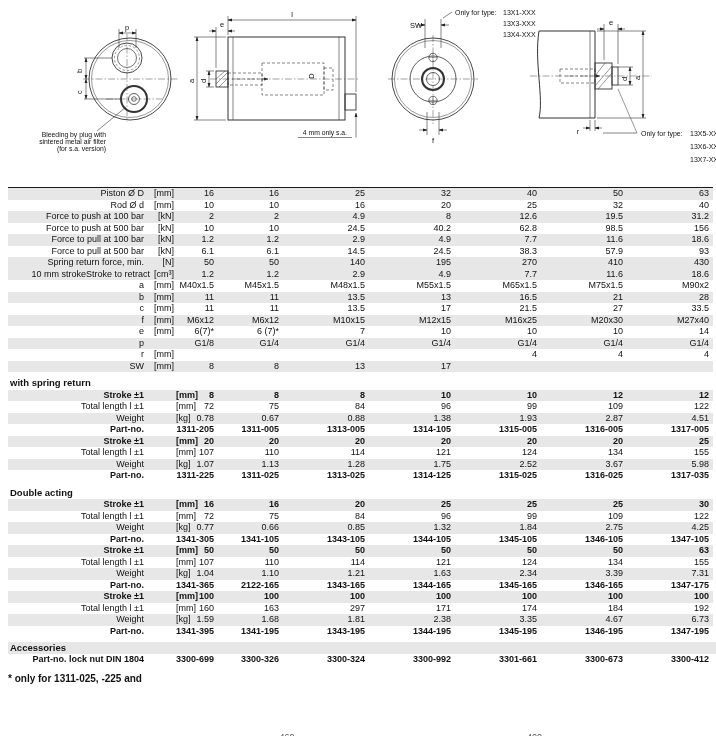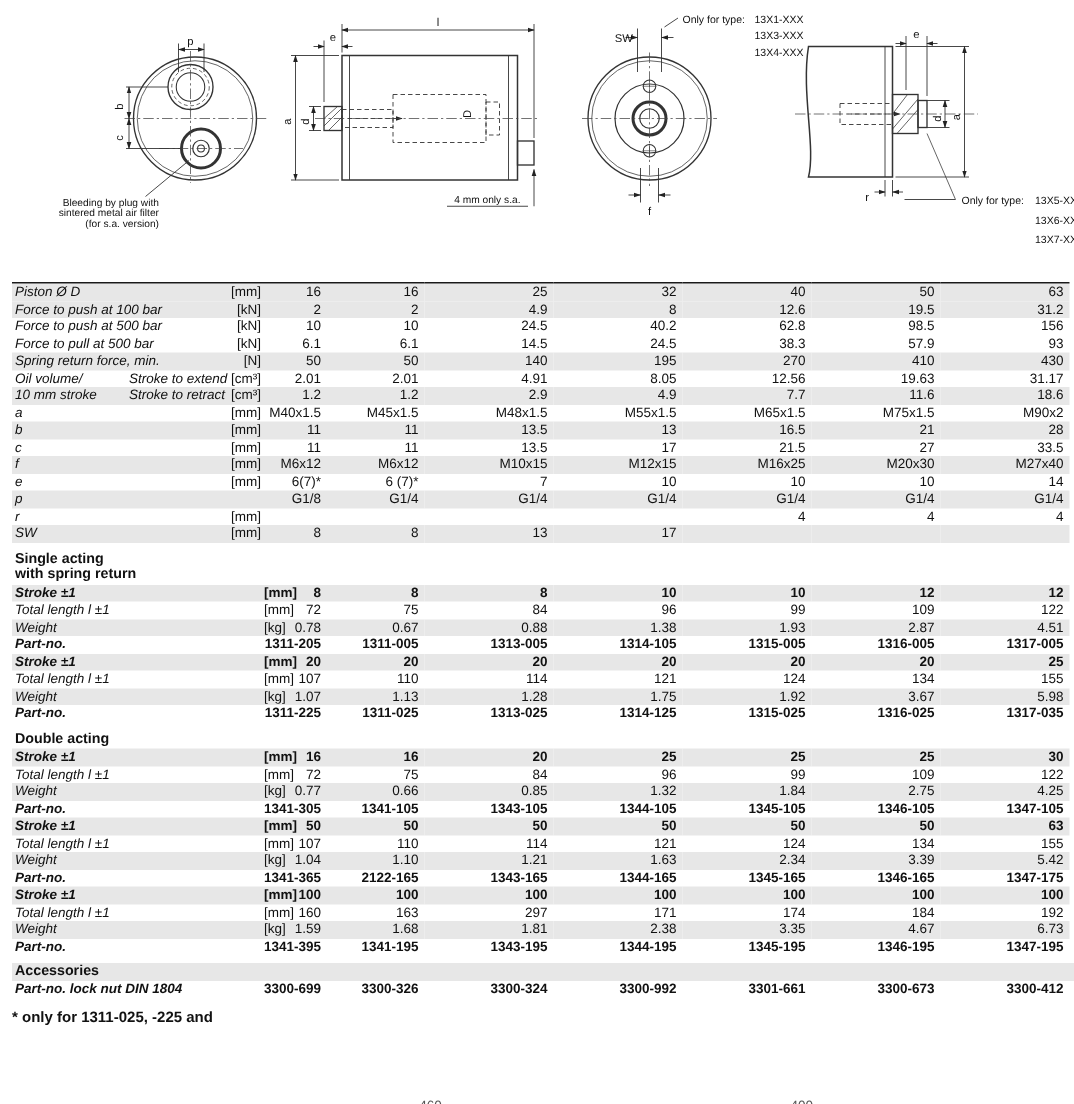--- a/index.html
+++ b/index.html
@@ -15,21 +15,21 @@
   .typetxt{font-size:7px;}
 
   table{border-collapse:collapse;table-layout:fixed;width:697px;margin-left:8px;}
   table.spec{border-top:1px solid #1a1a1a;}
   td{
     box-sizing:border-box;font-size:9px;height:11.5px;line-height:11.5px;
     padding:0;white-space:nowrap;vertical-align:middle;overflow:visible;
   }
   tr.shade td{background:#e7e7e7;}
   tr.bold td{font-weight:bold;}
-  .c-label{width:136px;text-align:left;padding-left:2px;font-style:italic;}
+  .c-label{width:136px;text-align:right;padding-left:2px;}
   .c-unit{width:30px;text-align:right;}
   .c-val{width:86px;text-align:right;padding-right:4px;}
   .c-v0{width:44px;}
   .c-v1{width:65px;}
   .lbl1{display:inline-block;width:76px;}
   .u-shift{display:inline-block;margin-left:32px;white-space:nowrap;}
   .sec-title{
     margin:6px 0 1px 10px;font-weight:bold;font-size:9.5px;line-height:10.5px;
   }
   .acc-band{
@@ -231,20 +231,31 @@
           <td class="c-label">Piston Ø D</td>
           <td class="c-unit">[mm]</td>
           <td class="c-val c-v0">16</td>
           <td class="c-val c-v1">16</td>
           <td class="c-val">25</td>
           <td class="c-val">32</td>
           <td class="c-val">40</td>
           <td class="c-val">50</td>
           <td class="c-val">63</td>
         </tr>
+        <tr>
+          <td class="c-label">Rod Ø d</td>
+          <td class="c-unit">[mm]</td>
+          <td class="c-val c-v0">10</td>
+          <td class="c-val c-v1">10</td>
+          <td class="c-val">16</td>
+          <td class="c-val">20</td>
+          <td class="c-val">25</td>
+          <td class="c-val">32</td>
+          <td class="c-val">40</td>
+        </tr>
         <tr class="shade">
           <td class="c-label">Force to push at 100 bar</td>
           <td class="c-unit">[kN]</td>
           <td class="c-val c-v0">2</td>
           <td class="c-val c-v1">2</td>
           <td class="c-val">4.9</td>
           <td class="c-val">8</td>
           <td class="c-val">12.6</td>
           <td class="c-val">19.5</td>
           <td class="c-val">31.2</td>
@@ -253,20 +264,31 @@
           <td class="c-label">Force to push at 500 bar</td>
           <td class="c-unit">[kN]</td>
           <td class="c-val c-v0">10</td>
           <td class="c-val c-v1">10</td>
           <td class="c-val">24.5</td>
           <td class="c-val">40.2</td>
           <td class="c-val">62.8</td>
           <td class="c-val">98.5</td>
           <td class="c-val">156</td>
         </tr>
+        <tr class="shade">
+          <td class="c-label">Force to pull at 100 bar</td>
+          <td class="c-unit">[kN]</td>
+          <td class="c-val c-v0">1.2</td>
+          <td class="c-val c-v1">1.2</td>
+          <td class="c-val">2.9</td>
+          <td class="c-val">4.9</td>
+          <td class="c-val">7.7</td>
+          <td class="c-val">11.6</td>
+          <td class="c-val">18.6</td>
+        </tr>
         <tr>
           <td class="c-label">Force to pull at 500 bar</td>
           <td class="c-unit">[kN]</td>
           <td class="c-val c-v0">6.1</td>
           <td class="c-val c-v1">6.1</td>
           <td class="c-val">14.5</td>
           <td class="c-val">24.5</td>
           <td class="c-val">38.3</td>
           <td class="c-val">57.9</td>
           <td class="c-val">93</td>
@@ -275,31 +297,20 @@
           <td class="c-label">Spring return force, min.</td>
           <td class="c-unit">[N]</td>
           <td class="c-val c-v0">50</td>
           <td class="c-val c-v1">50</td>
           <td class="c-val">140</td>
           <td class="c-val">195</td>
           <td class="c-val">270</td>
           <td class="c-val">410</td>
           <td class="c-val">430</td>
         </tr>
-        <tr>
-          <td class="c-label"><span class="lbl1">Oil volume/</span><span>Stroke to extend</span></td>
-          <td class="c-unit">[cm³]</td>
-          <td class="c-val c-v0">2.01</td>
-          <td class="c-val c-v1">2.01</td>
-          <td class="c-val">4.91</td>
-          <td class="c-val">8.05</td>
-          <td class="c-val">12.56</td>
-          <td class="c-val">19.63</td>
-          <td class="c-val">31.17</td>
-        </tr>
         <tr class="shade">
           <td class="c-label"><span class="lbl1">10 mm stroke</span><span>Stroke to retract</span></td>
           <td class="c-unit">[cm³]</td>
           <td class="c-val c-v0">1.2</td>
           <td class="c-val c-v1">1.2</td>
           <td class="c-val">2.9</td>
           <td class="c-val">4.9</td>
           <td class="c-val">7.7</td>
           <td class="c-val">11.6</td>
           <td class="c-val">18.6</td>
@@ -391,21 +402,20 @@
           <td class="c-val"></td>
           <td class="c-val"></td>
           <td class="c-val"></td>
         </tr>
       </tbody>
   </table>
 
   
   <div id="sections">
       <div class="sec-title">
-        <div>Single acting</div>
         <div>with spring return</div>
       </div>
       <table class="sec">
         <tbody>
           <tr class="bold shade">
             <td class="c-label">Stroke ±1</td>
             <td class="c-unit"><span class="u-shift">[mm]</span></td>
             <td class="c-val c-v0">8</td>
             <td class="c-val c-v1">8</td>
             <td class="c-val">8</td>
@@ -469,21 +479,21 @@
             <td class="c-val">134</td>
             <td class="c-val">155</td>
           </tr>
           <tr class="shade">
             <td class="c-label">Weight</td>
             <td class="c-unit"><span class="u-shift">[kg]</span></td>
             <td class="c-val c-v0">1.07</td>
             <td class="c-val c-v1">1.13</td>
             <td class="c-val">1.28</td>
             <td class="c-val">1.75</td>
-            <td class="c-val">1.92</td>
+            <td class="c-val">2.52</td>
             <td class="c-val">3.67</td>
             <td class="c-val">5.98</td>
           </tr>
           <tr class="bold">
             <td class="c-label">Part-no.</td>
             <td class="c-unit"></td>
             <td class="c-val c-v0">1311-225</td>
             <td class="c-val c-v1">1311-025</td>
             <td class="c-val">1313-025</td>
             <td class="c-val">1314-125</td>
@@ -566,21 +576,21 @@
           </tr>
           <tr class="shade">
             <td class="c-label">Weight</td>
             <td class="c-unit"><span class="u-shift">[kg]</span></td>
             <td class="c-val c-v0">1.04</td>
             <td class="c-val c-v1">1.10</td>
             <td class="c-val">1.21</td>
             <td class="c-val">1.63</td>
             <td class="c-val">2.34</td>
             <td class="c-val">3.39</td>
-            <td class="c-val">5.42</td>
+            <td class="c-val">7.31</td>
           </tr>
           <tr class="bold">
             <td class="c-label">Part-no.</td>
             <td class="c-unit"></td>
             <td class="c-val c-v0">1341-365</td>
             <td class="c-val c-v1">2122-165</td>
             <td class="c-val">1343-165</td>
             <td class="c-val">1344-165</td>
             <td class="c-val">1345-165</td>
             <td class="c-val">1346-165</td>

